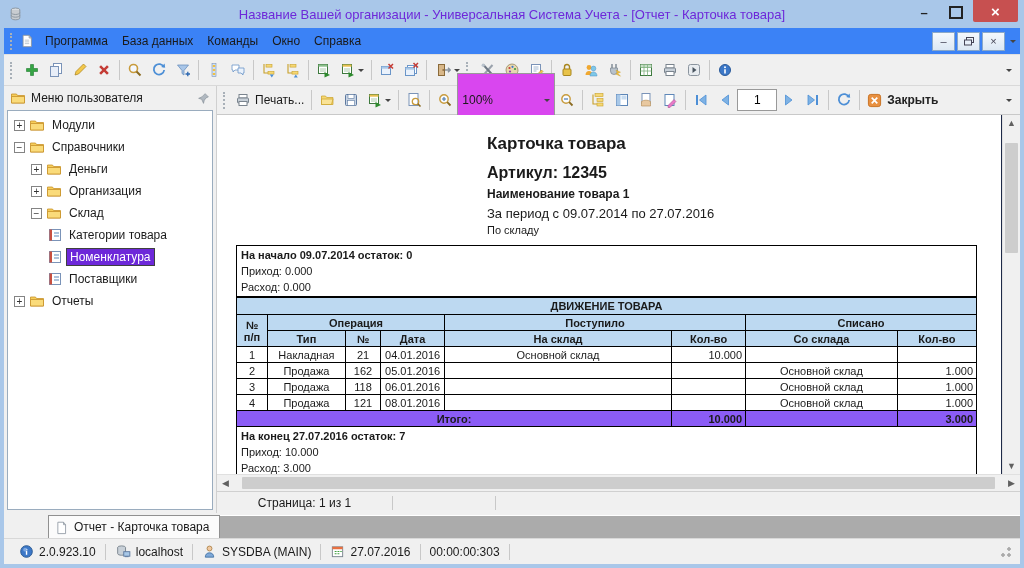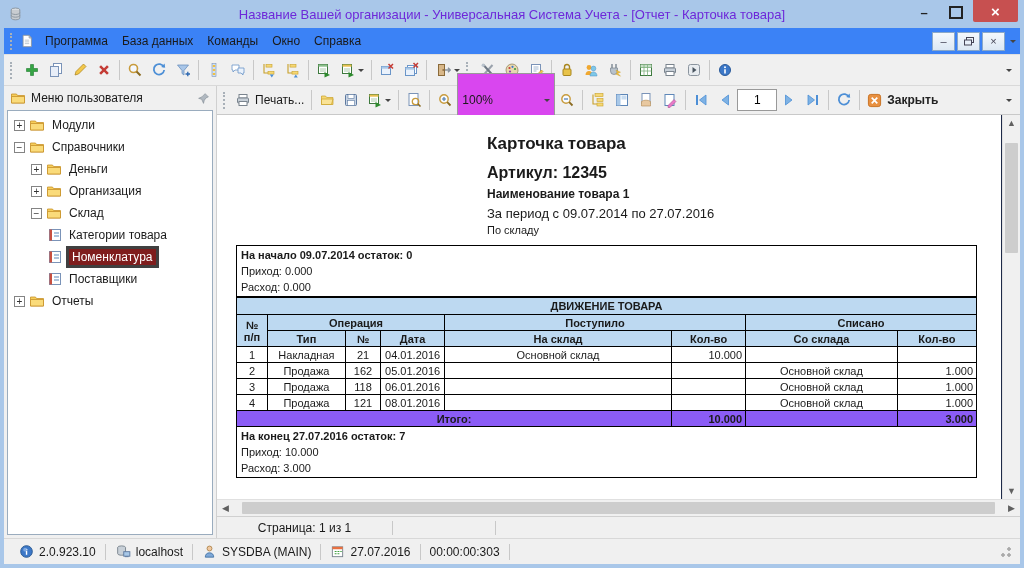--- a/index.html
+++ b/index.html
@@ -31,21 +31,21 @@
   .content{flex:1;display:flex;min-height:0}
   
   .sidebar{width:212px;display:flex;flex-direction:column;background:#F0F0F0;border-right:1px solid #D0D0D0}
   .sb-head{height:24px;display:flex;align-items:center;padding:0 6px;gap:5px}
   .sb-head .lbl{flex:1}
   .treebox{flex:1;margin:0 3px 3px 3px;background:#fff;border:1px solid #9AACBE;overflow:hidden;padding-top:3px}
   .trow{height:22px;display:flex;align-items:center;gap:4px}
   .expbox{width:11px;height:11px;box-sizing:border-box;border:1px solid #848484;background:#fff;font-size:10px;line-height:9px;text-align:center;color:#333;flex:none}
   .lvl0{padding-left:6px}.lvl1{padding-left:23px}.lvl2{padding-left:40px}
   .tlabel{padding:1px 3px;white-space:nowrap}
-  .tlabel.sel{background:#7f1d1d;border:3px solid #404040;color:#fff}
+  .tlabel.sel{background:#6d28d9;border:1px solid #404040;color:#fff}
   
   .reportmod{flex:1;display:flex;flex-direction:column;min-width:0}
   .rtoolbar{height:28px;background:#F0F0F0;display:flex;align-items:center;padding:0 4px;border-bottom:1px solid #C9C9C9}
   .rtoolbar .txt{margin:0 4px 0 2px}
   .combo{width:88px;height:19px;background:#d946ef;border:1px solid #999;display:flex;align-items:center;padding:17px 4px;justify-content:space-between}
   .pageno{width:34px;height:18px;background:#fff;border:1px solid #999;text-align:center;font-size:12px;font-family:"Liberation Sans",sans-serif}
   .closebtn{display:flex;align-items:center;gap:5px;padding:2px 8px 2px 4px;border-radius:2px;font-weight:bold;color:#222}
   .viewer{flex:1;position:relative;background:#fff;min-height:0}
   .vscroll{position:absolute;top:0;right:0;bottom:0;width:17px;background:#F0F0F0;border-left:1px solid #E0E0E0;display:flex;flex-direction:column;align-items:center}
   .varr{height:16px;width:17px;display:flex;align-items:center;justify-content:center;color:#606060;font-size:9px}
@@ -695,20 +695,33 @@
 
       <div class="vstatus">
         <span class="vs-panel1">Страница: 1 из 1</span>
         <span class="vs-sep"></span>
         <span class="vs-panel2"></span>
         <span class="vs-sep"></span>
       </div>
     </div>
   </div>
 
+  <div class="tabstrip">
+    <span class="tab-gap"></span>
+    <span class="tab">
+      <span class="ico">
+          <svg width="13" height="15" viewBox="0 0 16 16">
+            <path d="M3.5 1.5h7l2.5 3v11h-9.5z" fill="#fff" stroke="#8A949E"></path>
+            <path d="M10.5 1.5v3H13" fill="none" stroke="#8A949E"></path>
+          </svg>
+        </span>
+      <span>Отчет - Карточка товара</span>
+    </span>
+    <span class="tab-fill"></span>
+  </div>
 
   <div class="statusbar">
     <span class="sp">
       <span class="ico">
           <svg width="15" height="15" viewBox="0 0 16 16">
             <circle cx="8" cy="8" r="6.2" fill="#3C78C8" stroke="#24548E"></circle>
             <circle cx="6.5" cy="6" r="2" fill="#7EA8E0"></circle>
             <path d="M8 5a1 1 0 1 1 0 2" fill="#fff"></path>
             <rect x="7.3" y="7.5" width="1.5" height="4" fill="#fff"></rect>
           </svg>

